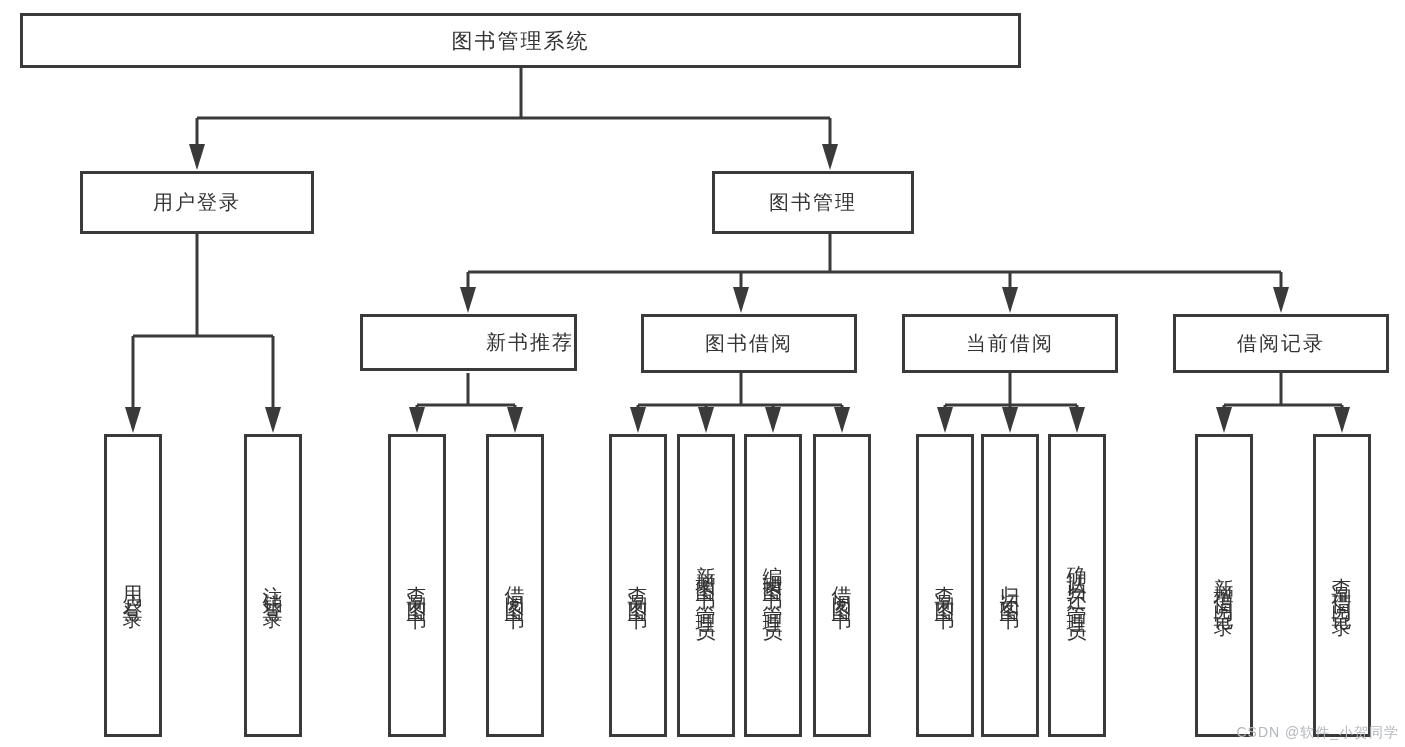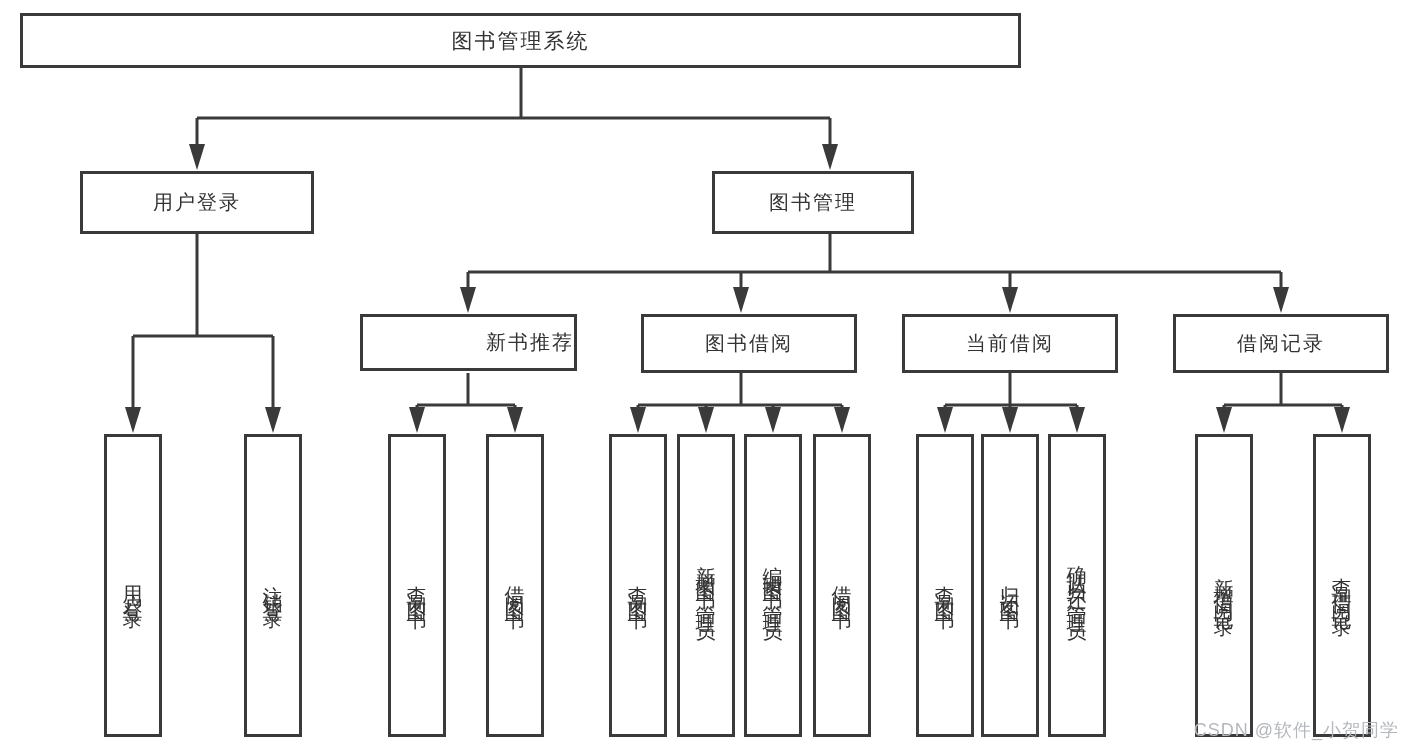--- a/index.html
+++ b/index.html
@@ -32,21 +32,21 @@
     font-size: 20px;
     writing-mode: vertical-rl;
     text-orientation: mixed;
     letter-spacing: 0.4em;
     line-height: 1;
   }
   .watermark {
     position: absolute;
     right: 6px;
     bottom: 5px;
-    font-size: 18px;
+    font-size: 14px;
     letter-spacing: 1px;
     color: #b4b7bc;
     white-space: nowrap;
   }
 </style>
 </head>
 <body>
 
 <div class="canvas">
 

